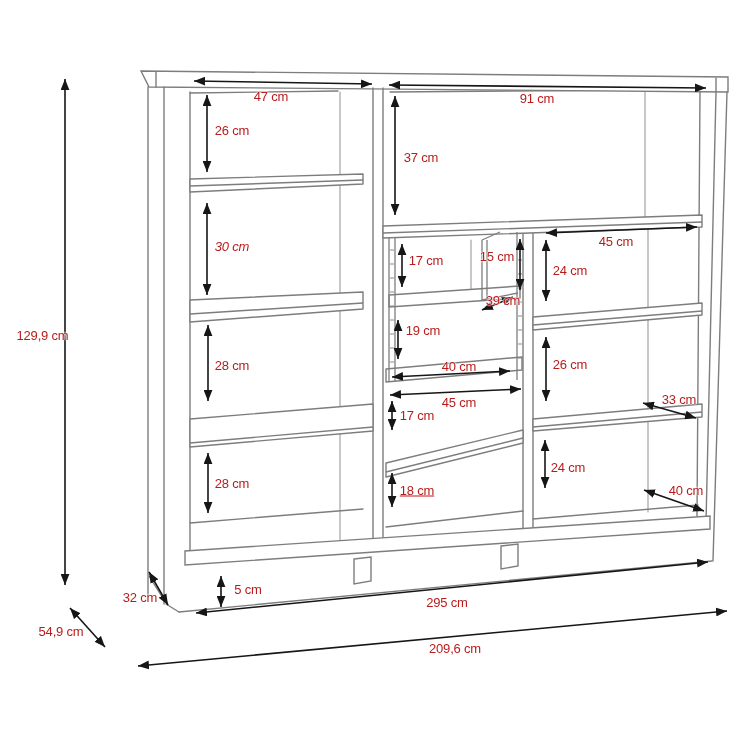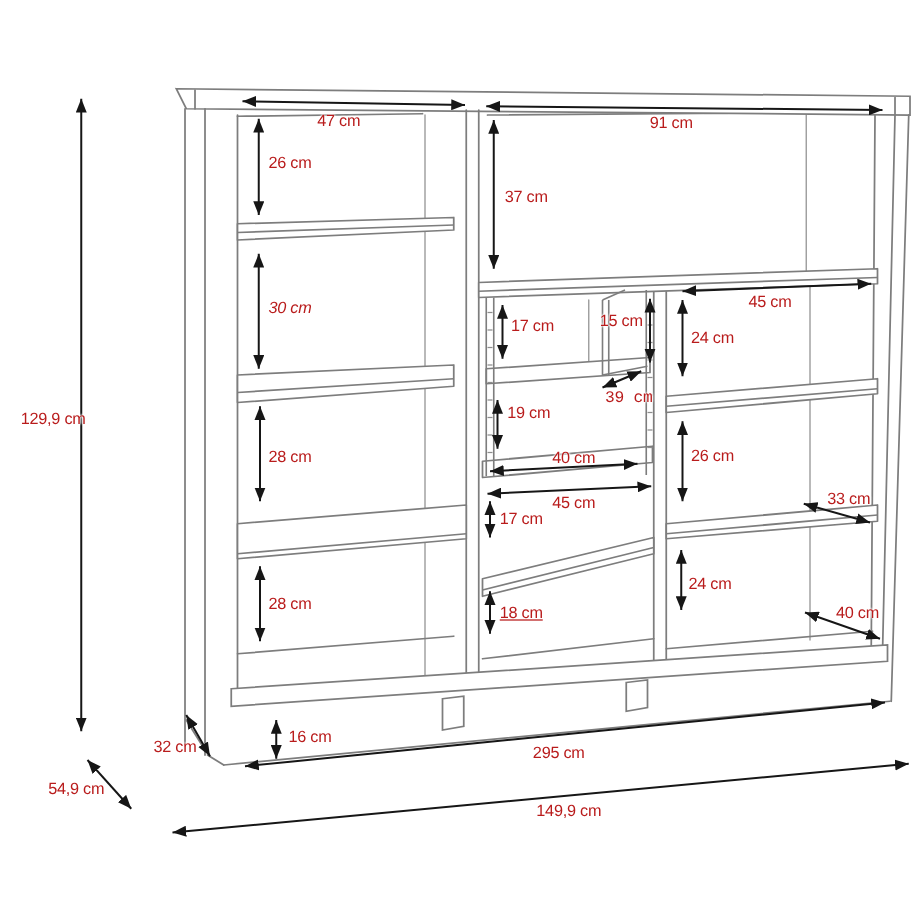--- a/index.html
+++ b/index.html
@@ -153,29 +153,29 @@
   <span class="dim-label" style="left:271px;top:96px;">47 cm</span>
   <span class="dim-label" style="left:537px;top:98px;">91 cm</span>
   <span class="dim-label" style="left:232px;top:130px;">26 cm</span>
   <span class="dim-label" style="left:232px;top:246px;font-style:italic;">30 cm</span>
   <span class="dim-label" style="left:232px;top:365px;">28 cm</span>
   <span class="dim-label" style="left:232px;top:483px;">28 cm</span>
   <span class="dim-label" style="left:421px;top:157px;">37 cm</span>
   <span class="dim-label" style="left:426px;top:260px;">17 cm</span>
   <span class="dim-label" style="left:497px;top:256px;">15 cm</span>
   <span class="dim-label" style="left:423px;top:330px;">19 cm</span>
-  <span class="dim-label" style="left:503px;top:318px;font-family:Liberation Mono, monospace;">39 cm</span>
+  <span class="dim-label" style="left:503px;top:300px;">39 cm</span>
   <span class="dim-label" style="left:459px;top:366px;">40 cm</span>
   <span class="dim-label" style="left:459px;top:402px;">45 cm</span>
   <span class="dim-label" style="left:417px;top:415px;">17 cm</span>
   <span class="dim-label" style="left:417px;top:490px;text-decoration:underline;">18 cm</span>
   <span class="dim-label" style="left:616px;top:241px;">45 cm</span>
   <span class="dim-label" style="left:570px;top:270px;">24 cm</span>
   <span class="dim-label" style="left:570px;top:364px;">26 cm</span>
   <span class="dim-label" style="left:679px;top:399px;">33 cm</span>
   <span class="dim-label" style="left:568px;top:467px;">24 cm</span>
   <span class="dim-label" style="left:686px;top:490px;">40 cm</span>
-  <span class="dim-label" style="left:248px;top:589px;">16 cm</span>
+  <span class="dim-label" style="left:248px;top:589px;">5 cm</span>
   <span class="dim-label" style="left:140px;top:597px;">32 cm</span>
   <span class="dim-label" style="left:447px;top:602px;">295 cm</span>
-  <span class="dim-label" style="left:455px;top:648px;">149,9 cm</span>
+  <span class="dim-label" style="left:455px;top:648px;">209,6 cm</span>
 
 </div>
 
 </body></html>

